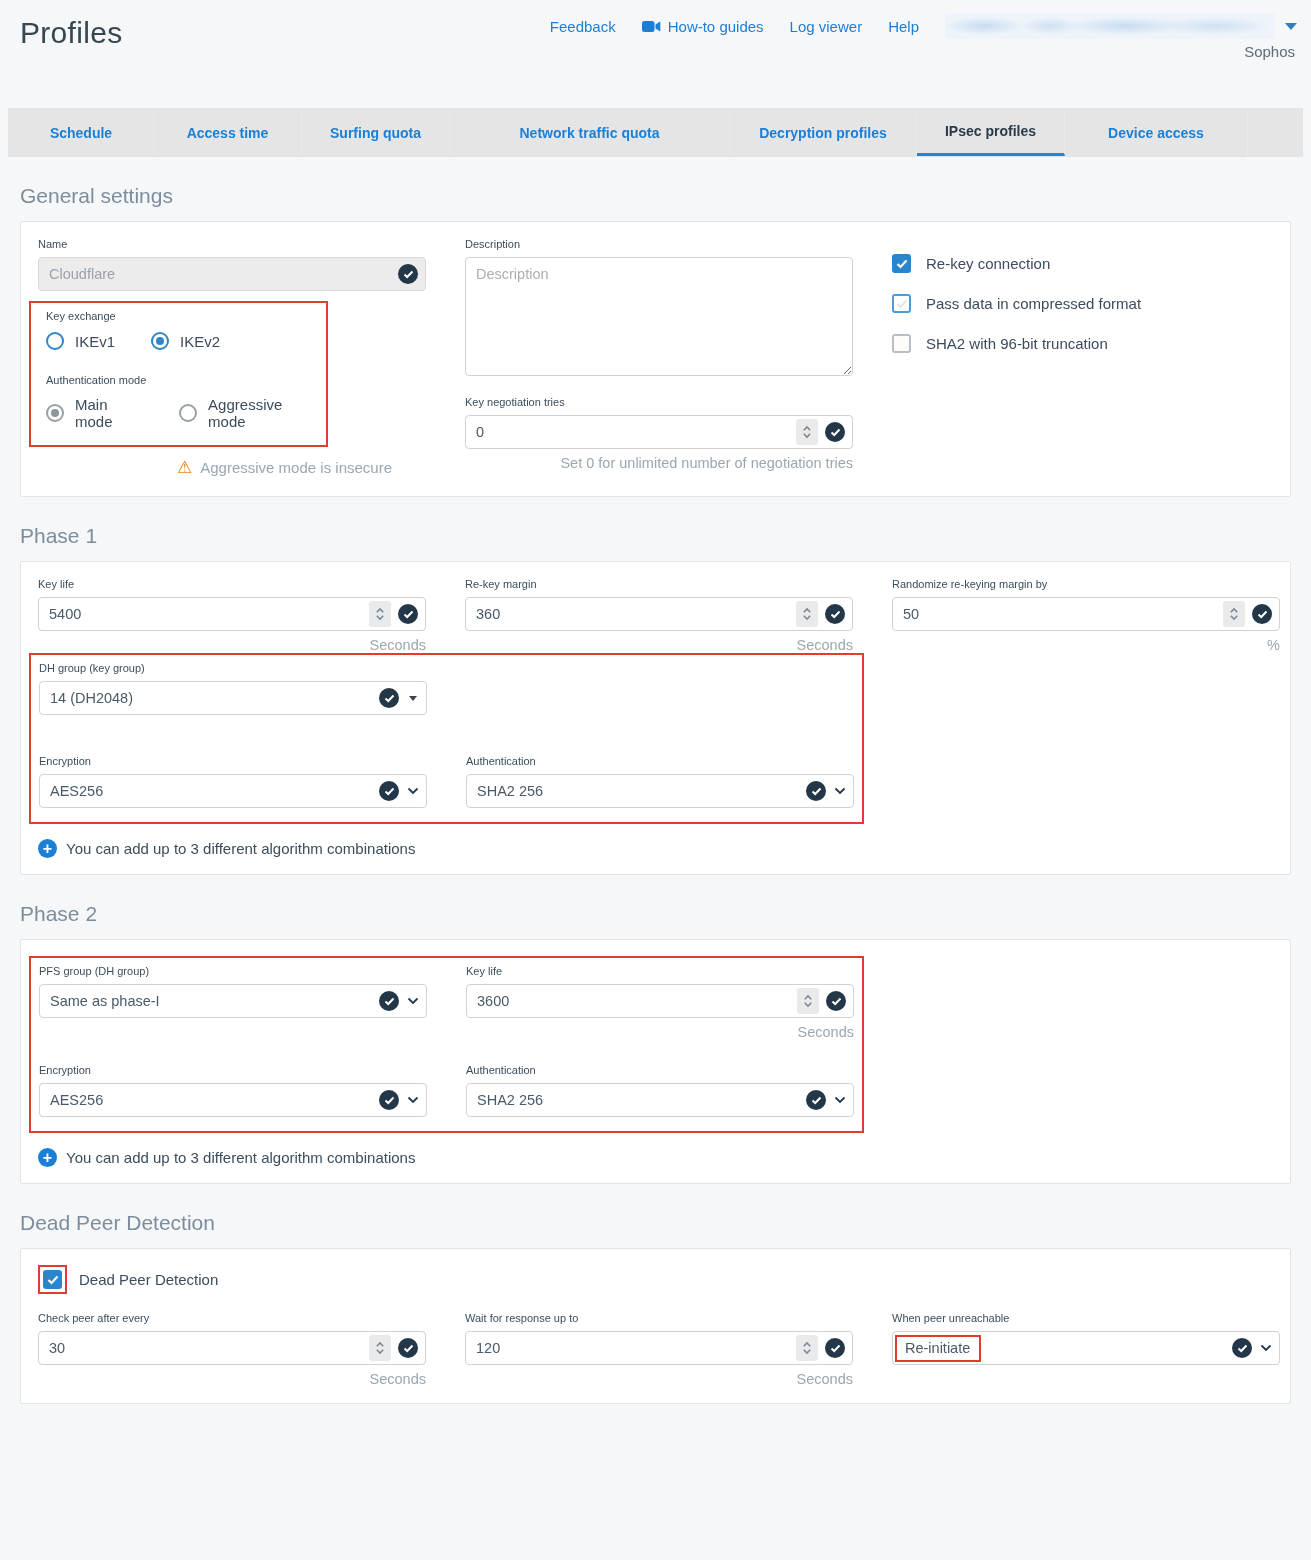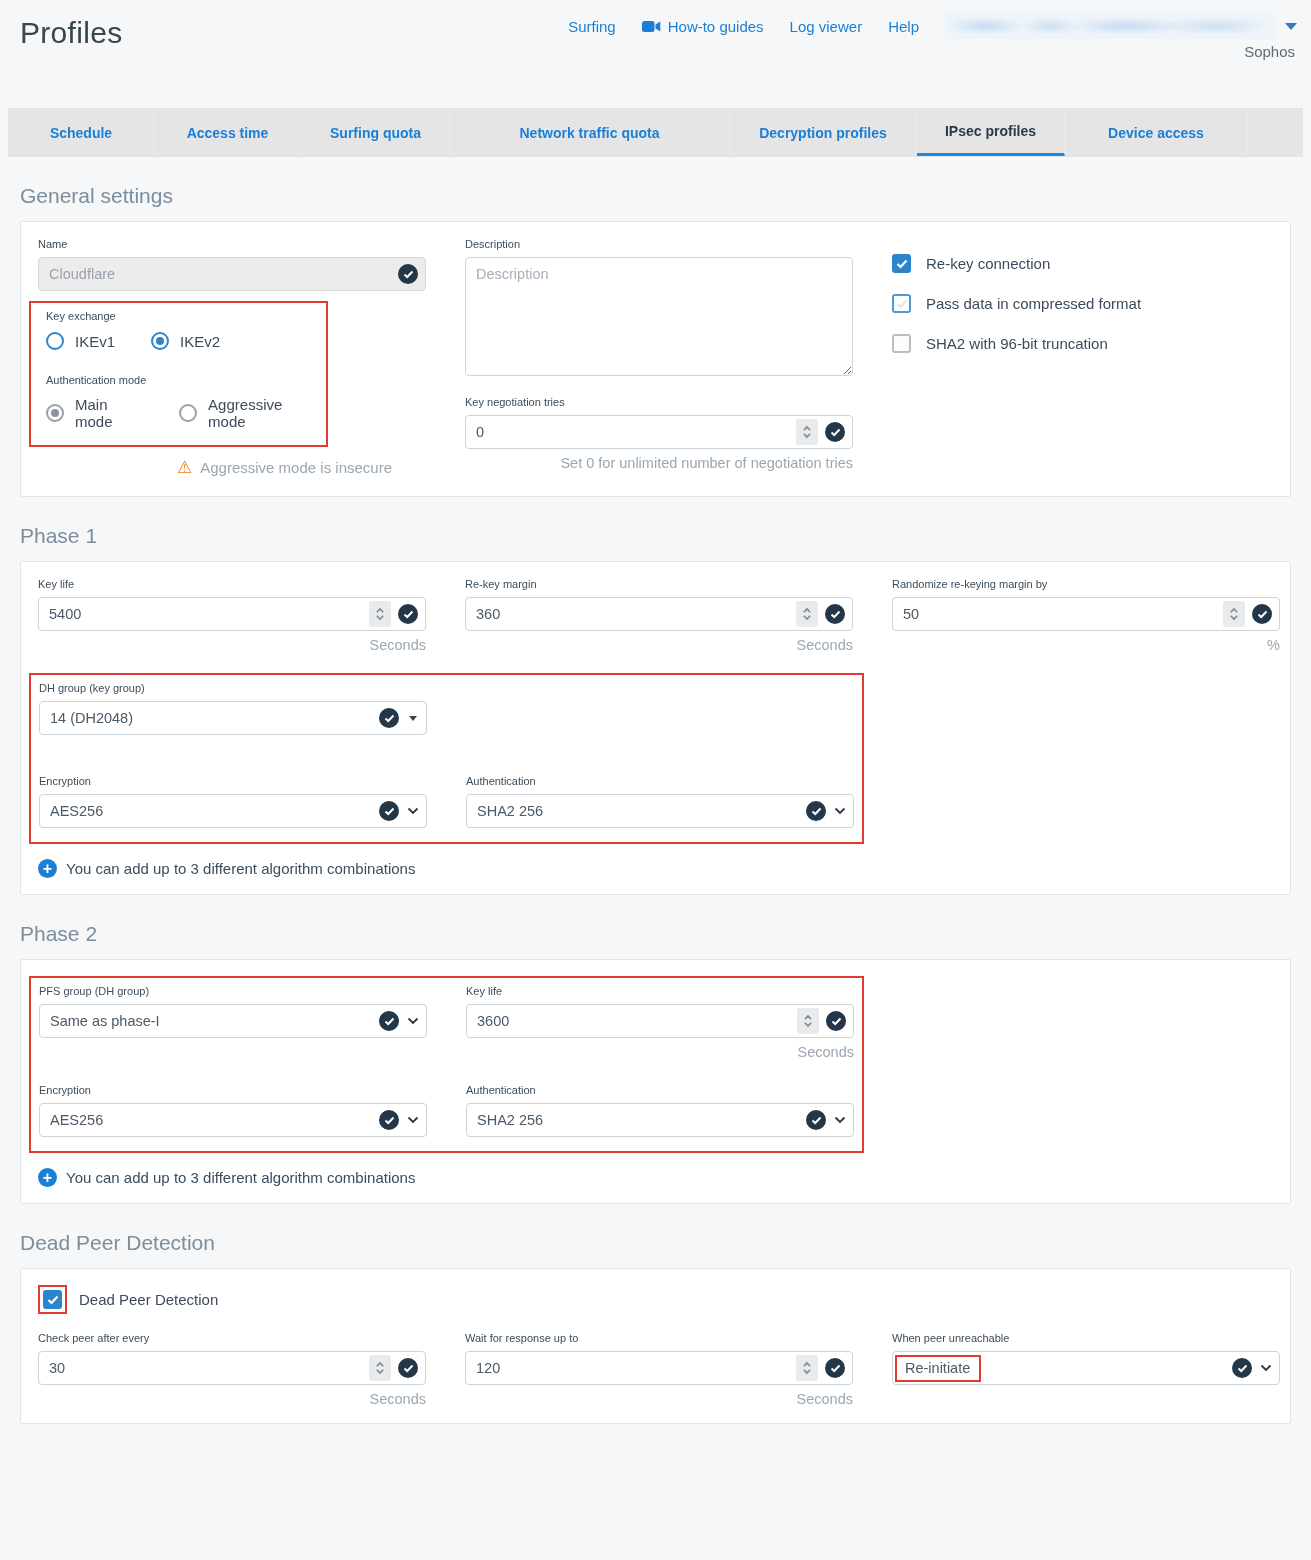--- a/index.html
+++ b/index.html
@@ -78,29 +78,29 @@
   .cb-row { display: flex; align-items: center; gap: 15px; font-size: 15px; margin-bottom: 21px; }
   
   .red-box1 { border: 2px solid #e23b30; width: 299px; margin-left: -9px; padding: 7px 10px 15px 15px; margin-top: 10px; }
   .red-box-wide { border: 2px solid #e23b30; width: 835px; margin-left: -9px; padding: 7px 8px 14px 8px; }
   .red-tight { display: inline-flex; border: 2px solid #e23b30; padding: 3px; margin-right: 12px; }
   .red-text { display: inline-block; border: 2px solid #e23b30; padding: 3px 9px 4px 8px; margin-left: -8px; }
   .warn-row { display: flex; align-items: center; gap: 8px; margin: 12px 0 4px 139px; color: #9aa7b2; font-size: 15px; }
   .warn-ico { color: #e8821e; font-size: 17px; line-height: 1; }
   .note-row { display: flex; align-items: center; gap: 9px; margin-top: 15px; font-size: 15px; color: #3b4d5c; }
   .plus-ico { width: 19px; height: 19px; border-radius: 50%; background: #1b7fd6; color: #fff; font-size: 16px; font-weight: bold; display: flex; align-items: center; justify-content: center; line-height: 1; flex: none; } .mt16 { margin-top: 16px; } .mt18 { margin-top: 18px; }
-  .mt20 { margin-top: 20px; } .mt24 { margin-top: 24px; } .mt40 { margin-top: 40px; }
+  .mt20 { } .mt24 { margin-top: 24px; } .mt40 { margin-top: 40px; }
 </style>
 </head>
 <body>
 
 <div class="page-header">
   <h1 class="page-title">Profiles</h1>
   <div class="header-right">
-    <span class="hlink">Surfing</span>
+    <span class="hlink">Feedback</span>
     <span class="howto">
       <span style="display:flex;">
         <svg width="19" height="13" viewBox="0 0 19 13">
             <rect x="0" y="1" width="12.5" height="11" rx="2.5" fill="#1b7fd6"></rect>
             <path d="M13.5 4.6 L18.3 1.6 V11.4 L13.5 8.4 Z" fill="#1b7fd6"></path>
           </svg>
       </span>
       <span class="hlink">How-to guides</span>
     </span>
     <span class="hlink">Log viewer</span>

